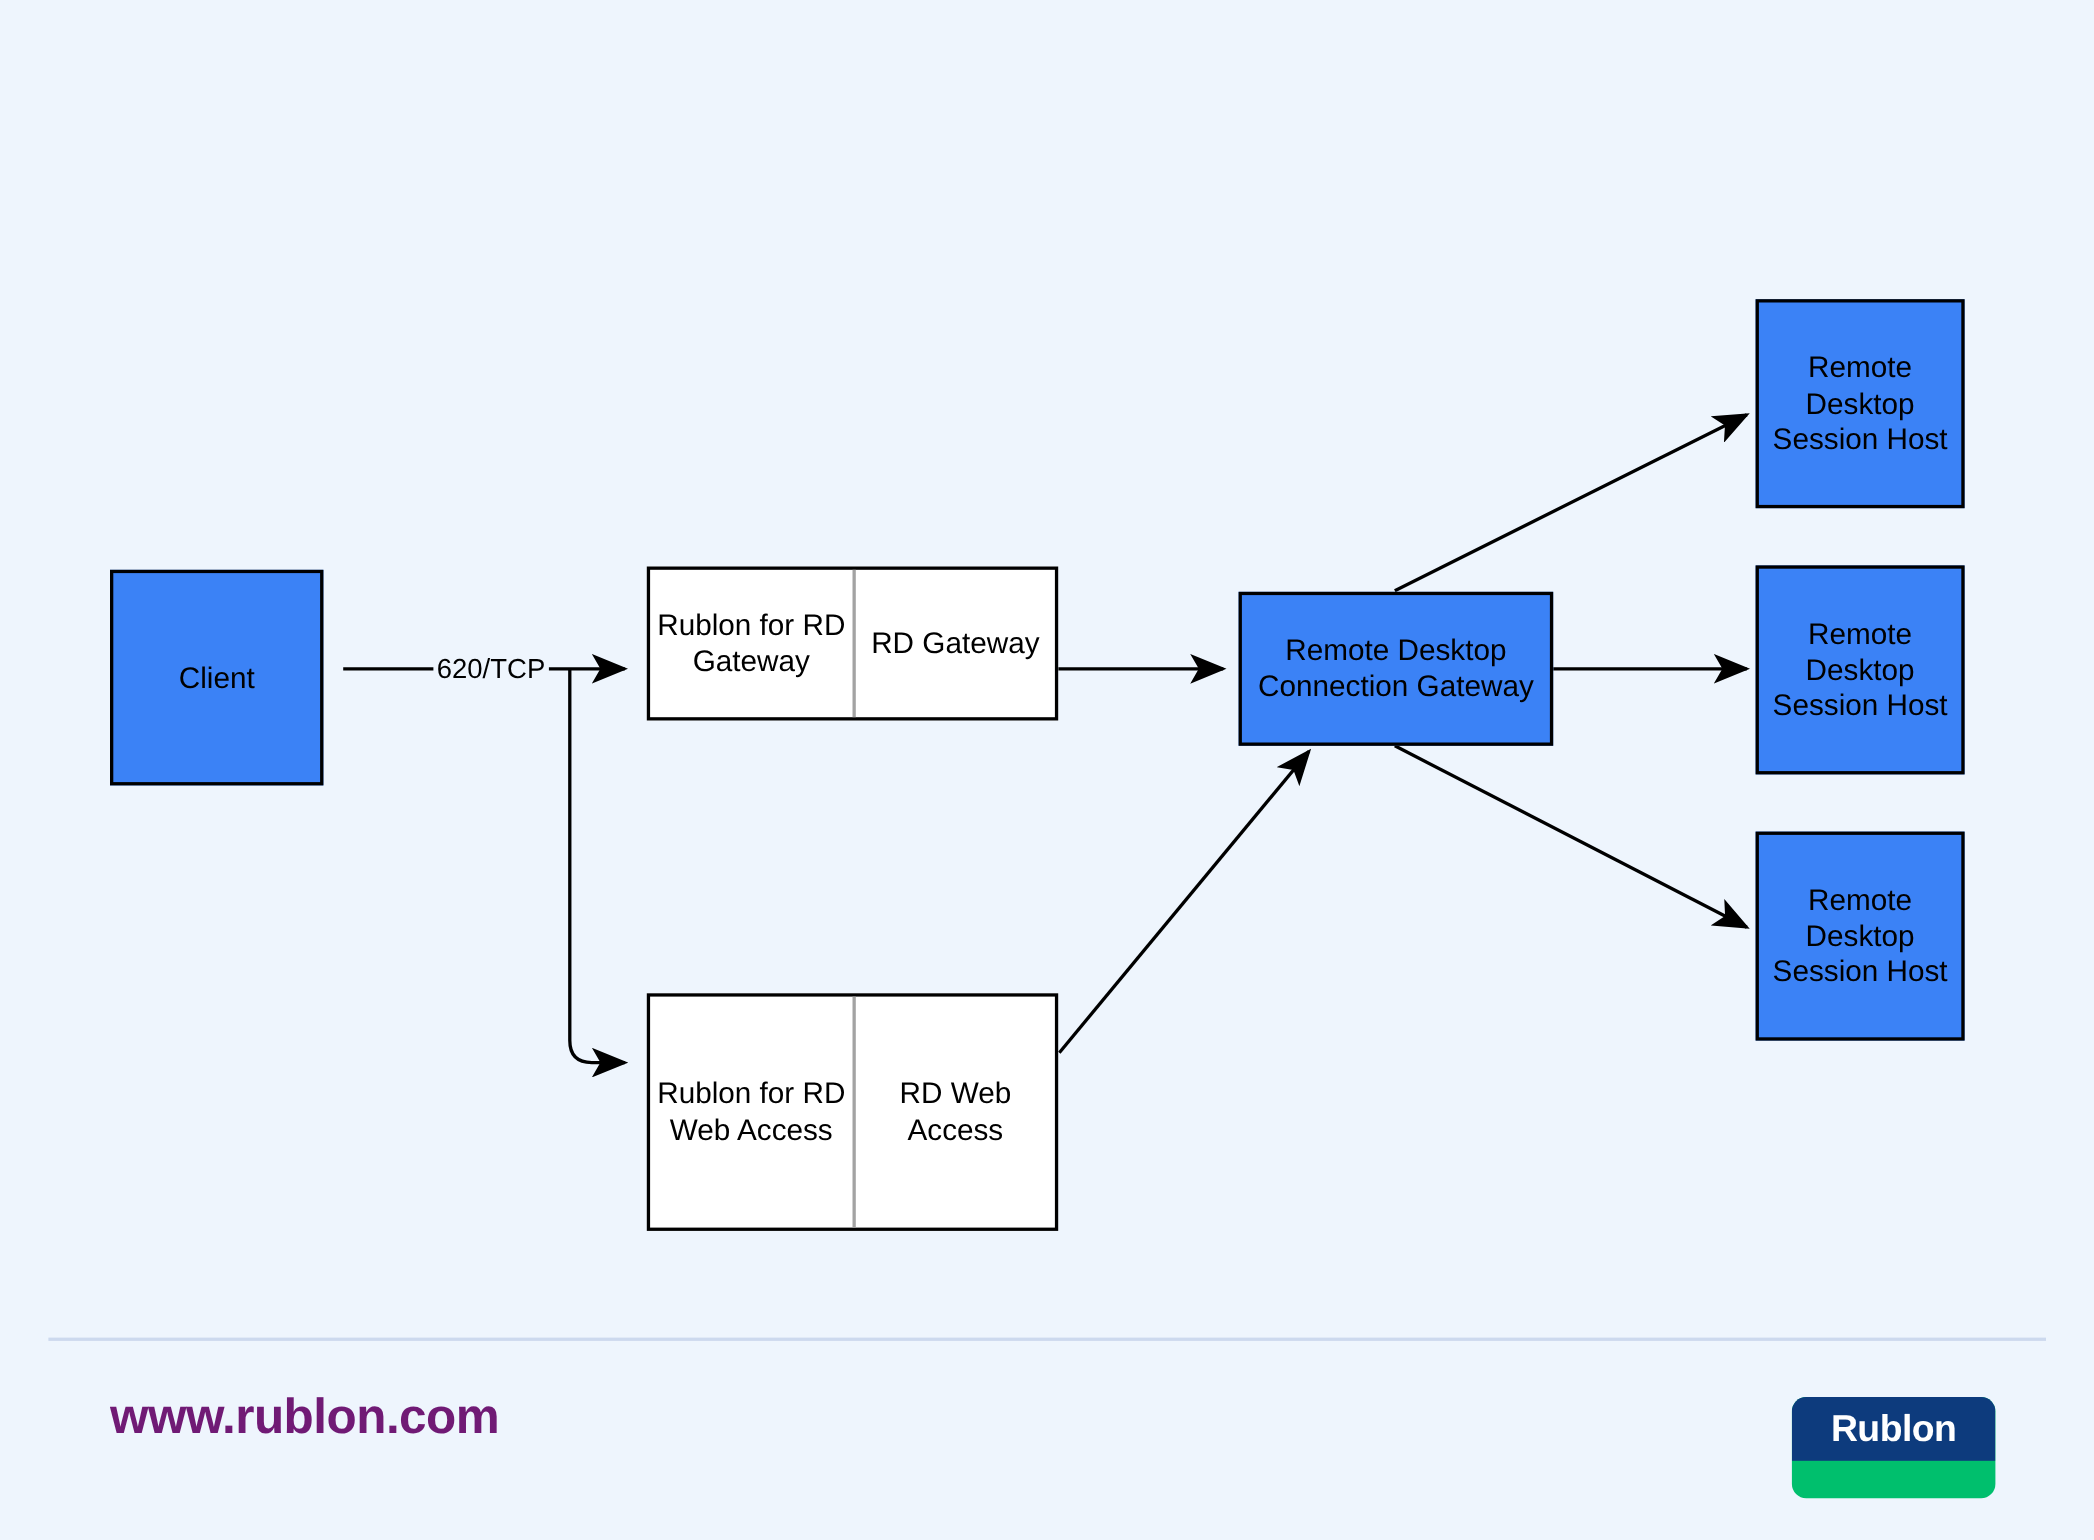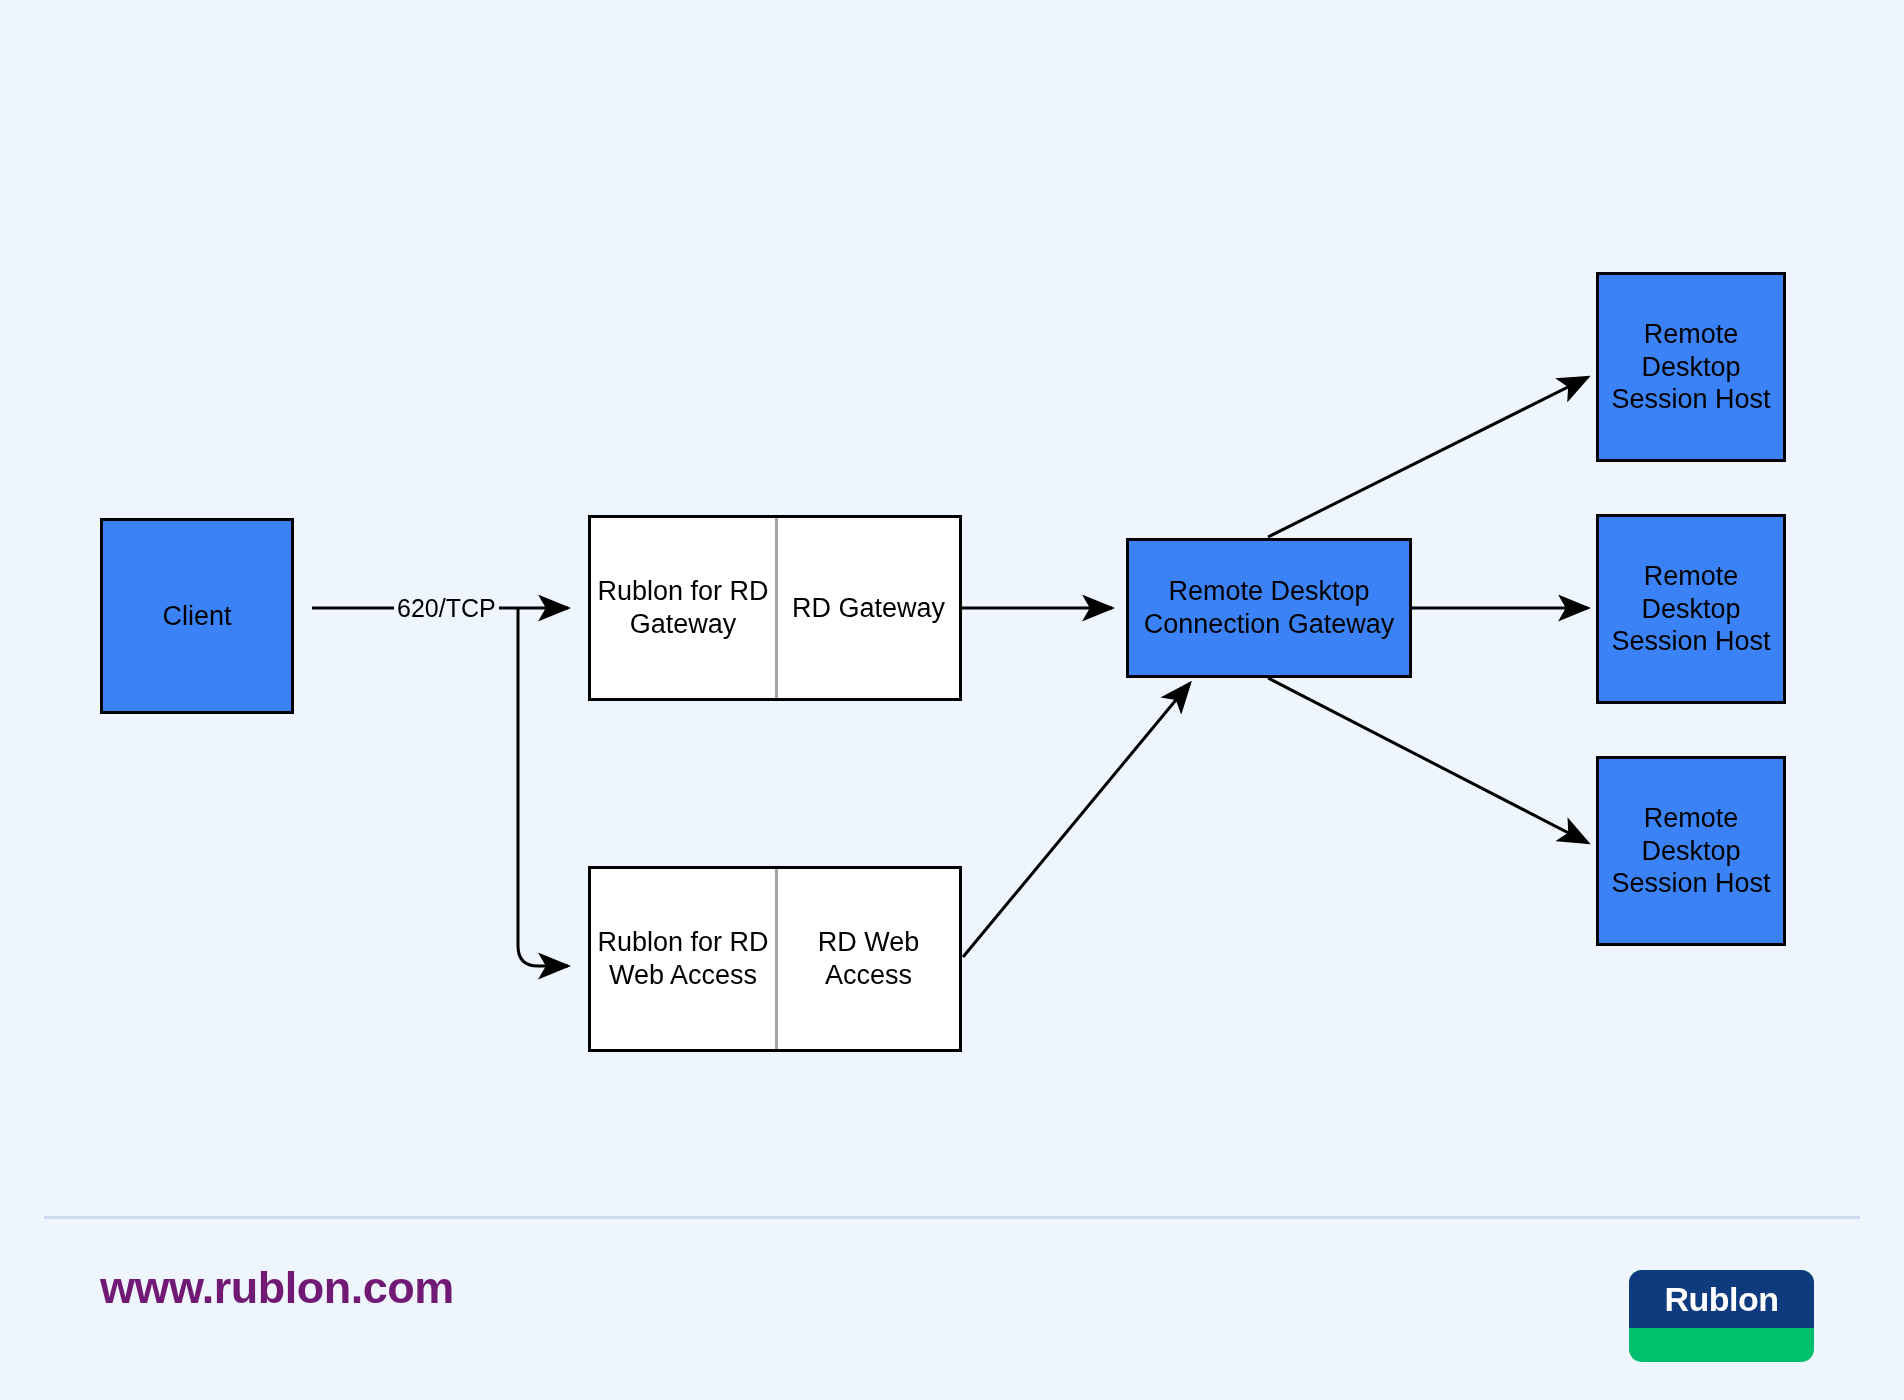--- a/index.html
+++ b/index.html
@@ -149,30 +149,30 @@
 
     <path d="M1268,678 L1588,843" fill="none" stroke="#000000" stroke-width="3" marker-end="url(#arrowhead)"></path>
   </svg>
 
   <div class="node" style="left:100px; top:518px; width:194px; height:196px;">
     <span>Client</span>
   </div>
 
   <div class="edge-label" style="left:394px; top:594px;">620/TCP</div>
 
-  <div class="split-node" style="left:588px; top:515px; width:374px; height:186px;">
+  <div class="split-node" style="left:588px; top:515px; width:374px; height:140px;">
     <div class="split-cell">
       <span>Rublon for RD Gateway</span>
     </div>
     <div class="split-cell second">
       <span>RD Gateway</span>
     </div>
   </div>
 
-  <div class="split-node" style="left:588px; top:866px; width:374px; height:186px;">
+  <div class="split-node" style="left:588px; top:903px; width:374px; height:216px;">
     <div class="split-cell">
       <span>Rublon for RD Web Access</span>
     </div>
     <div class="split-cell second">
       <span>RD Web Access</span>
     </div>
   </div>
 
   <div class="node" style="left:1126px; top:538px; width:286px; height:140px; padding:0 10px;">
     <span>Remote Desktop Connection Gateway</span>

